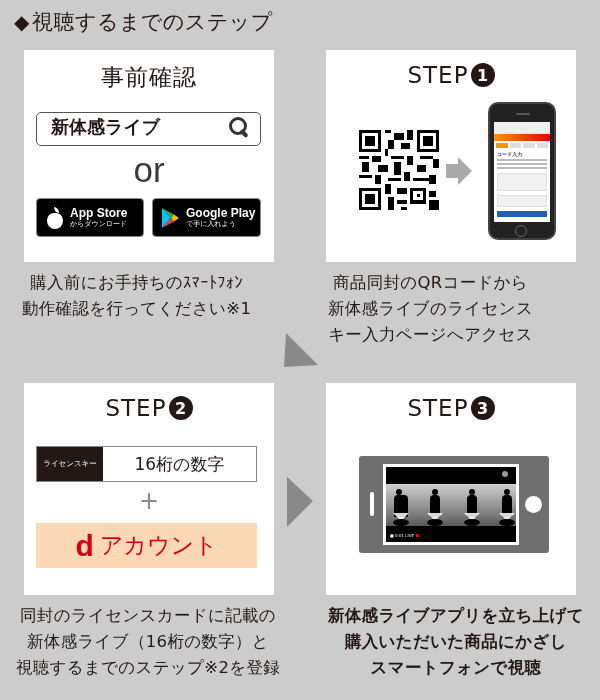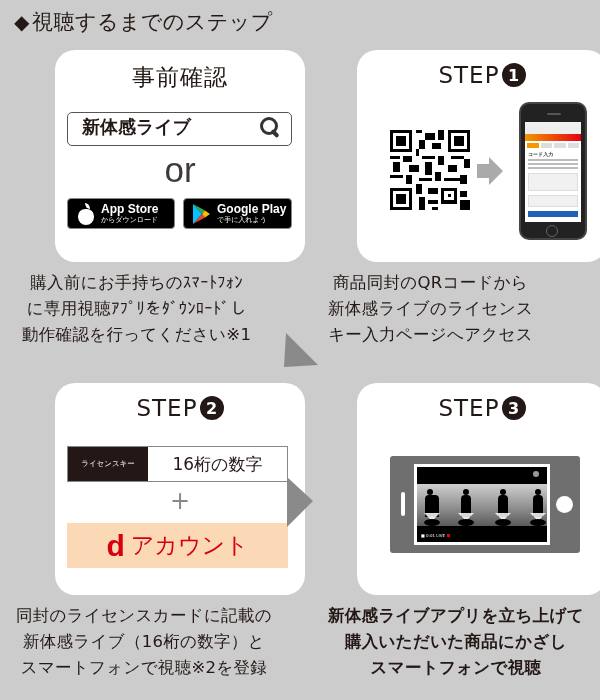--- a/index.html
+++ b/index.html
@@ -10,21 +10,21 @@
     color: #231815;
     position: relative;
   }
   .title {
     position: absolute; left: 14px; top: 8px;
     font-size: 21px; letter-spacing: 0.5px; color: #231815;
     display: flex; align-items: center;
   }
   .title .diamond { font-size: 20px; margin-right: 2px; }
   .card {
-    position: absolute; background: #fff; border-radius: 20px; margin-left: 31px;
+    position: absolute; background: #fff; border-radius: 0;
   }
   #card-pre   { left: 24px;  top: 50px;  width: 250px; height: 212px; }
   #card-s1    { left: 326px; top: 50px;  width: 250px; height: 212px; }
   #card-s2    { left: 24px;  top: 383px; width: 250px; height: 212px; }
   #card-s3    { left: 326px; top: 383px; width: 250px; height: 212px; }
 
   .card-title {
     position: absolute; left: 0; right: 0; top: 12px;
     text-align: center; font-size: 23px; letter-spacing: 1px;
     display: flex; justify-content: center; align-items: center;
@@ -51,21 +51,21 @@
   }
   .search-icon::after {
     content: ""; position: absolute; left: 14px; top: 13px; width: 4px; height: 9px;
     background: #333; transform: rotate(-45deg); border-radius: 2px;
   }
   .or-text {
     position: absolute; left: 0; right: 0; top: 100px; text-align: center;
     font-size: 35px; color: #3e3a39; font-family: "Liberation Sans", sans-serif;
   }
   .badge {
-    position: absolute; top: 148px; height: 31px; background: #000;
+    position: absolute; top: 148px; height: 39px; background: #000;
     border-radius: 4px; border: 1px solid #888; color: #fff;
     display: flex; align-items: center;
   }
   #badge-apple { left: 12px; width: 108px; }
   #badge-google { left: 128px; width: 109px; }
   .badge .label-main { font-size: 12px; font-weight: bold; line-height: 13px; font-family: "Liberation Sans", sans-serif; }
   .badge .label-sub { font-size: 7px; line-height: 9px; }
   .apple-icon { width: 20px; height: 22px; margin: 0 5px 0 8px; position: relative; }
   .apple-icon::before {
     content: ""; position: absolute; left: 2px; top: 6px; width: 16px; height: 16px;
@@ -100,21 +100,21 @@
   .scr-line { height: 2px; background: #bbb; margin: 2px 3px; }
   .scr-box { height: 18px; background: #f1f1f1; margin: 4px 3px; border: 1px solid #ddd; }
   .scr-btn { height: 6px; background: #1d62b6; margin: 3px 3px; }
 
   
   .key-row {
     position: absolute; left: 12px; top: 63px; width: 221px; height: 36px;
     border: 1px solid #888; display: flex;
   }
   .key-label {
-    width: 80px; background: #231815; color: #fff; font-size: 7.5px;
+    width: 66px; background: #231815; color: #fff; font-size: 7.5px;
     display: flex; align-items: center; justify-content: center;
   }
   .key-value { flex: 1; display: flex; align-items: center; justify-content: center; font-size: 17px; color: #231815; }
   .plus { position: absolute; left: 0; right: 0; top: 104px; text-align: center; font-size: 24px; color: #888; }
   .daccount {
     position: absolute; left: 12px; top: 140px; width: 221px; height: 45px;
     background: #fbd9b7; display: flex; align-items: center; justify-content: center;
     color: #d7000f; font-size: 23px;
   }
   .daccount .d-logo { font-weight: bold; font-size: 30px; margin-right: 6px; font-family: "Liberation Sans", sans-serif; }
@@ -323,30 +323,29 @@
 
 <svg class="arrow-diag" width="34" height="34" viewBox="0 0 34 34">
   <polygon points="2,0 34,32 0,34" fill="#8a8a8a"></polygon>
 </svg>
 <svg class="arrow-right" width="26" height="56" viewBox="0 0 26 56">
   <polygon points="0,0 26,24 0,50" fill="#8a8a8a"></polygon>
 </svg>
 
 <div class="caption" id="cap-pre">
   <div>購入前にお手持ちのｽﾏｰﾄﾌｫﾝ</div>
-  <div>に専用視聴ｱﾌﾟﾘをﾀﾞｳﾝﾛｰﾄﾞし</div>
   <div>動作確認を行ってください※1</div>
 </div>
 <div class="caption" id="cap-s1">
   <div>商品同封のQRコードから</div>
   <div>新体感ライブのライセンス</div>
   <div>キー入力ページへアクセス</div>
 </div>
 <div class="caption" id="cap-s2">
   <div>同封のライセンスカードに記載の</div>
   <div>新体感ライブ（16桁の数字）と</div>
-  <div>スマートフォンで視聴※2を登録</div>
+  <div>視聴するまでのステップ※2を登録</div>
 </div>
 <div class="caption" id="cap-s3">
   <div>新体感ライブアプリを立ち上げて</div>
   <div>購入いただいた商品にかざし</div>
   <div>スマートフォンで視聴</div>
 </div>
 
 </body></html>

